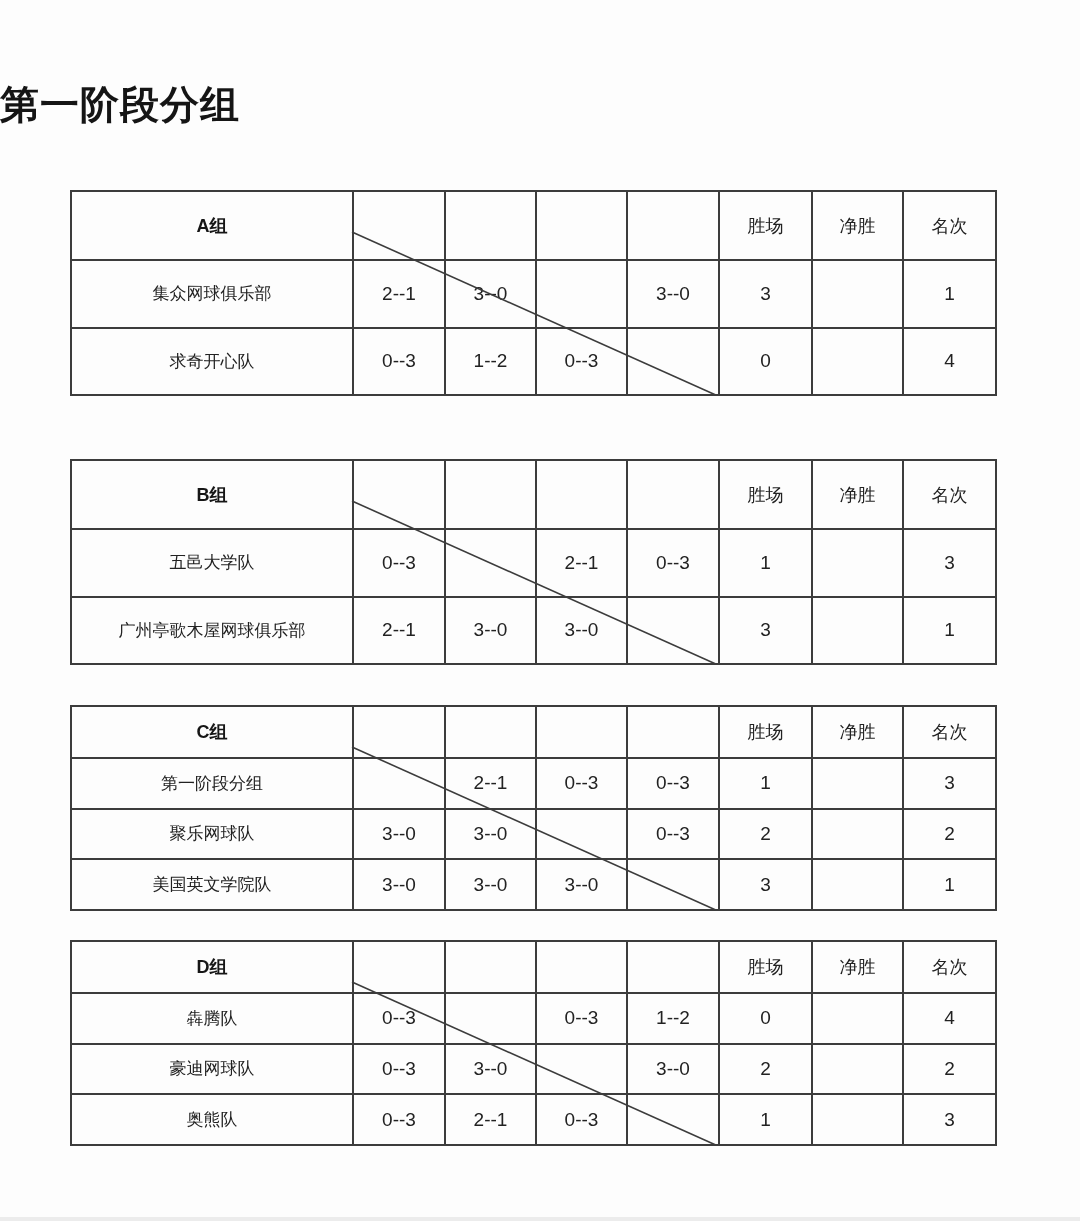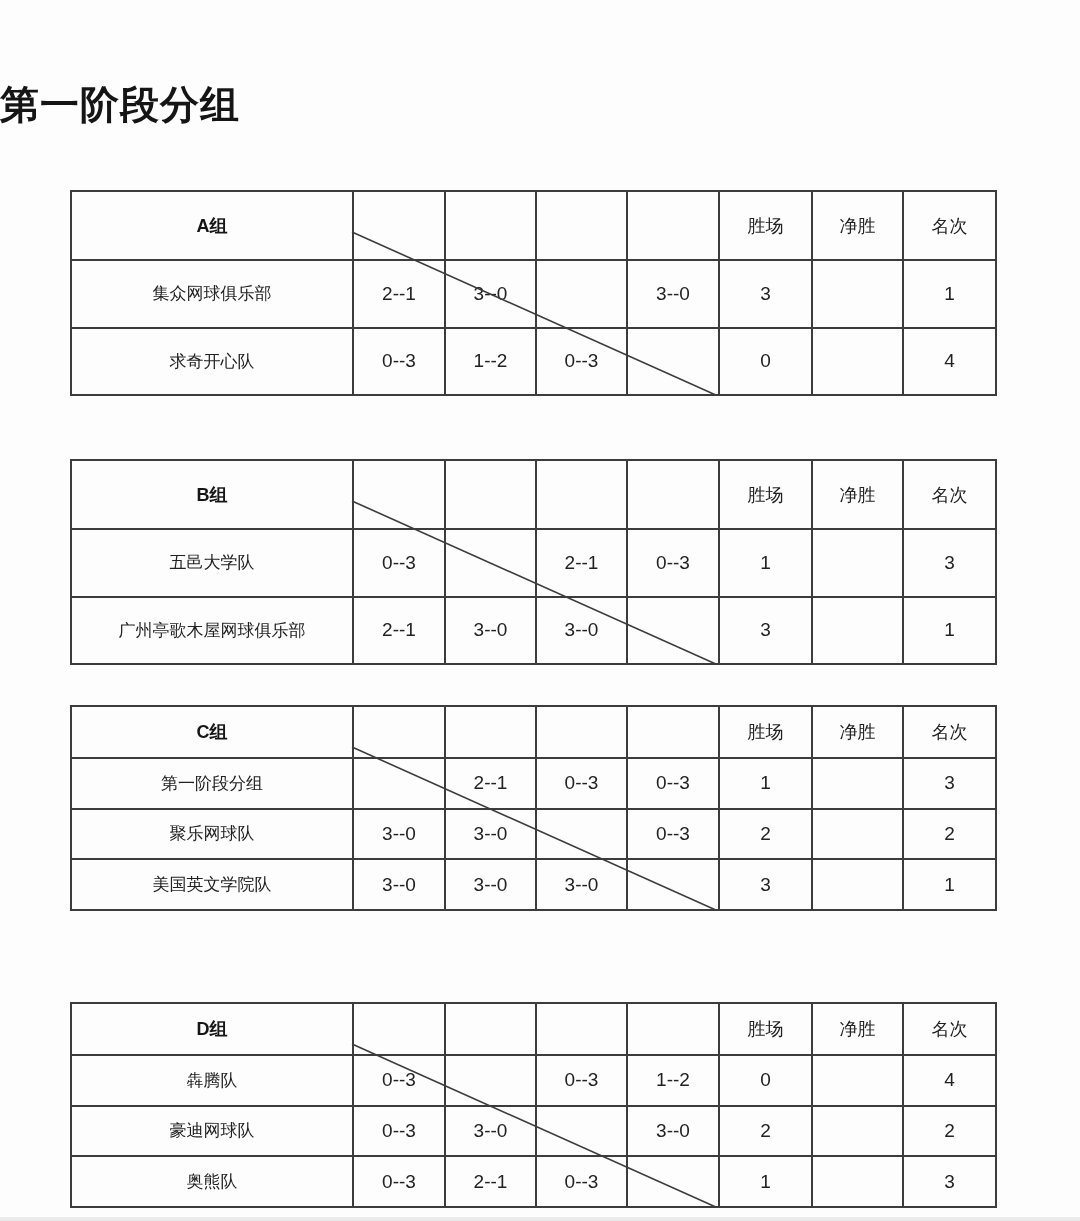--- a/index.html
+++ b/index.html
@@ -8,21 +8,21 @@
     background:#fdfdfd;color:#222;
     font-family:"Liberation Sans","DejaVu Sans",sans-serif;
     overflow:hidden;
   }
   .page-title{
     position:absolute;top:84px;left:0;width:1080px;
     text-align:left;font-size:39px;line-height:42px;font-weight:bold;
     color:#151515;letter-spacing:1px;
   }
   .table-wrap{position:absolute;left:70px;width:927px;height:206px;}
-  .tw-a{top:190px;} .tw-b{top:459px;} .tw-c{top:705px;} .tw-d{top:1002px;}
+  .tw-a{top:190px;} .tw-b{top:459px;} .tw-c{top:705px;} .tw-d{top:940px;}
   table.group-table{
     border-collapse:collapse;table-layout:fixed;
     width:927px;height:206px;background:transparent;
   }
   .group-table td{
     border:2px solid #3c3c3c;
     text-align:center;vertical-align:middle;
     padding:0;overflow:hidden;white-space:nowrap;
     font-size:19px;color:#222;
   }

